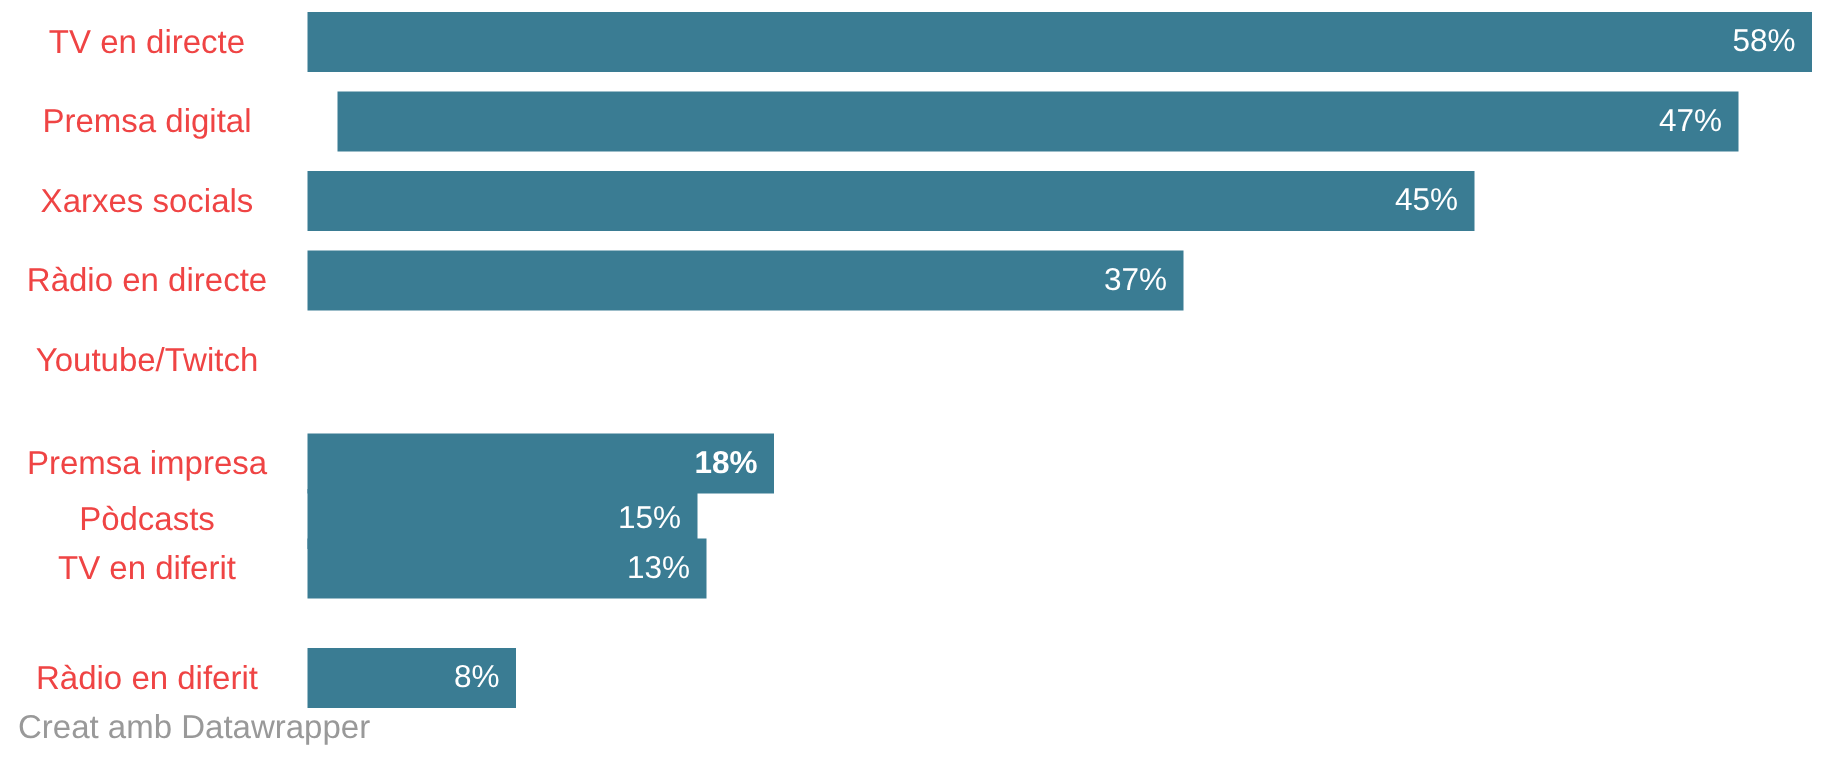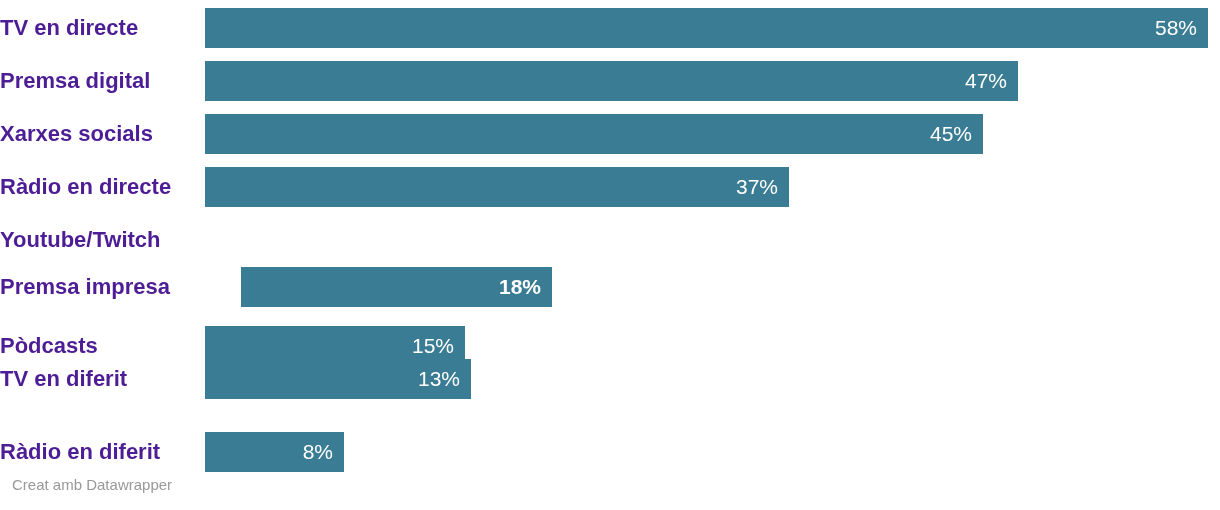--- a/index.html
+++ b/index.html
@@ -31,27 +31,26 @@
     position: absolute;
     left: 0;
     width: 1220px;
     height: 40px;
     display: flex;
     align-items: center;
   }
   .cat-label {
     width: 196px;
     flex: 0 0 196px;
-    text-align: left;
+    text-align: center;
     font-size: 22px;
     line-height: 26px;
-    color: #4c1d95;
+    color: #ef4444;
     white-space: nowrap;
     letter-spacing: 0px;
-    font-weight: bold;
   }
   .bar-track {
     position: relative;
     flex: 1 1 auto;
     height: 40px;
     margin-left: 9px;
   }
   .bar {
     position: absolute;
     left: 0;
@@ -67,21 +66,21 @@
   .bar-value {
     font-size: 21px;
     line-height: 40px;
     color: #ffffff;
     white-space: nowrap;
   }
   .footer {
     position: absolute;
     left: 12px;
     top: 474px;
-    font-size: 15px;
+    font-size: 22px;
     line-height: 22px;
     color: #999999;
     white-space: nowrap;
   }
 </style>
 </head>
 <body>
 
 <div id="chart-root">
 
@@ -92,21 +91,21 @@
       <div class="bar-track">
         <div class="bar" style="width:1003px;">
           <span class="bar-value">58%</span>
         </div>
       </div>
     </div>
 
     <div class="bar-row" style="top:61px;">
       <div class="cat-label">Premsa digital</div>
       <div class="bar-track">
-        <div class="bar" style="width:813px;">
+        <div class="bar" style="width:934px;margin-left:20px;">
           <span class="bar-value">47%</span>
         </div>
       </div>
     </div>
 
     <div class="bar-row" style="top:114px;">
       <div class="cat-label">Xarxes socials</div>
       <div class="bar-track">
         <div class="bar" style="width:778px;">
           <span class="bar-value">45%</span>
@@ -120,21 +119,21 @@
         <div class="bar" style="width:584px;">
           <span class="bar-value">37%</span>
         </div>
       </div>
     </div>
 
     <div class="bar-row" style="top:220px;">
       <div class="cat-label">Youtube/Twitch</div>
     </div>
 
-    <div class="bar-row" style="top:267px;gap:36px;">
+    <div class="bar-row" style="top:289px;">
       <div class="cat-label">Premsa impresa</div>
       <div class="bar-track">
         <div class="bar" style="width:311px;font-weight:bold;">
           <span class="bar-value">18%</span>
         </div>
       </div>
     </div>
 
     <div class="bar-row" style="top:326px;">
       <div class="cat-label">Pòdcasts</div>

